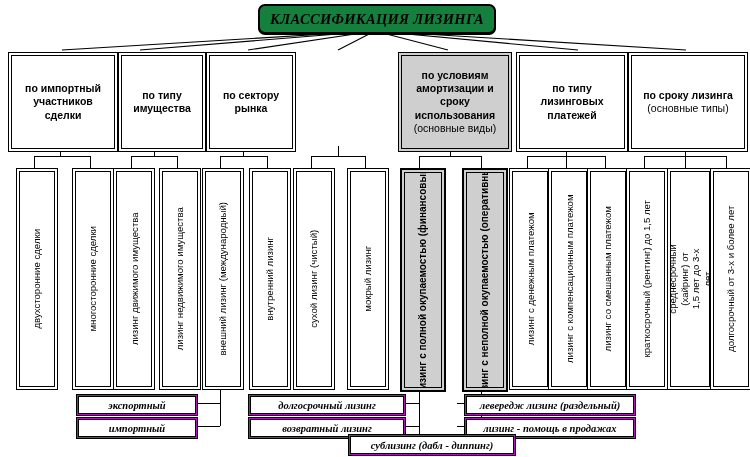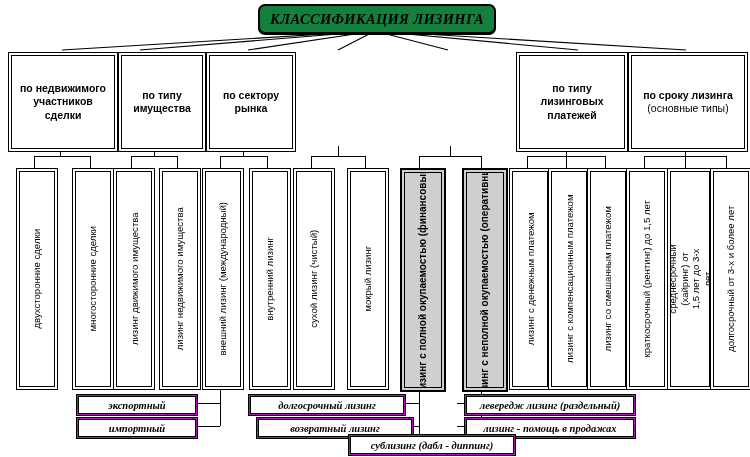--- a/index.html
+++ b/index.html
@@ -83,21 +83,21 @@
       <line x1="375" y1="31" x2="338" y2="50"></line>
       <line x1="375" y1="31" x2="448" y2="50"></line>
       <line x1="375" y1="31" x2="578" y2="50"></line>
       <line x1="375" y1="31" x2="686" y2="50"></line>
     </g>
   </svg>
 
   <div class="hdr" style="left:8px;width:104px;height:94px;">
     <div class="inner">
       <div>
-        <div>по недвижимого</div>
+        <div>по импортный</div>
         <div>участников</div>
         <div>сделки</div>
       </div>
     </div>
   </div>
 
   <div class="hdr" style="left:118px;width:82px;height:94px;">
     <div class="inner">
       <div>
         <div>по типу</div>
@@ -109,20 +109,31 @@
   <div class="hdr" style="left:206px;width:84px;height:94px;">
     <div class="inner">
       <div>
         <div>по сектору</div>
         <div>рынка</div>
       </div>
     </div>
   </div>
 
 
+  <div class="hdr gray" style="left:398px;width:108px;height:94px;">
+    <div class="inner">
+      <div>
+        <div>по условиям</div>
+        <div>амортизации и</div>
+        <div>сроку</div>
+        <div>использования</div>
+        <div class="sub">(основные виды)</div>
+      </div>
+    </div>
+  </div>
 
   <div class="hdr" style="left:516px;width:106px;height:94px;">
     <div class="inner">
       <div>
         <div>по типу</div>
         <div>лизинговых</div>
         <div>платежей</div>
       </div>
     </div>
   </div>
@@ -282,21 +293,21 @@
     <div class="inner">
         <span>импортный</span>
       </div>
   </div>
 
   <div class="bbox" style="left:240px;top:394px;width:154px;height:18px;">
     <div class="inner">
         <span>долгосрочный лизинг</span>
       </div>
   </div>
-  <div class="bbox" style="left:248px;top:417px;width:154px;height:18px;">
+  <div class="bbox" style="left:240px;top:417px;width:154px;height:18px;">
     <div class="inner">
         <span>возвратный лизинг</span>
       </div>
   </div>
 
   <div class="bbox" style="left:456px;top:394px;width:168px;height:18px;">
     <div class="inner">
         <span>левередж лизинг (раздельный)</span>
       </div>
   </div>

